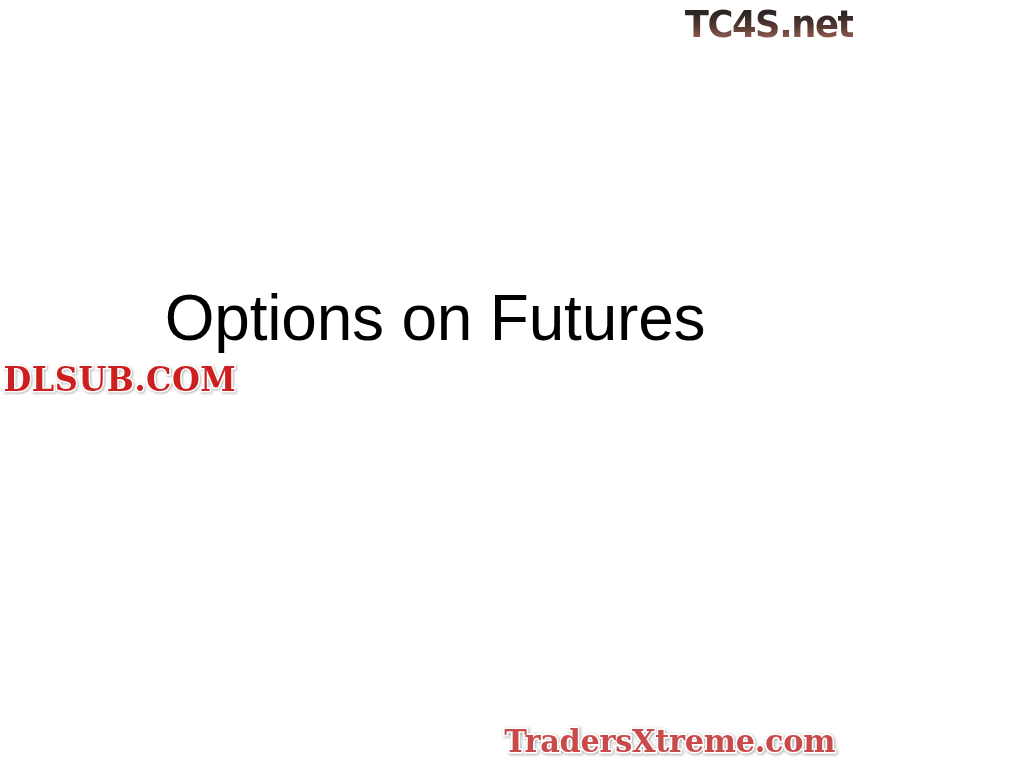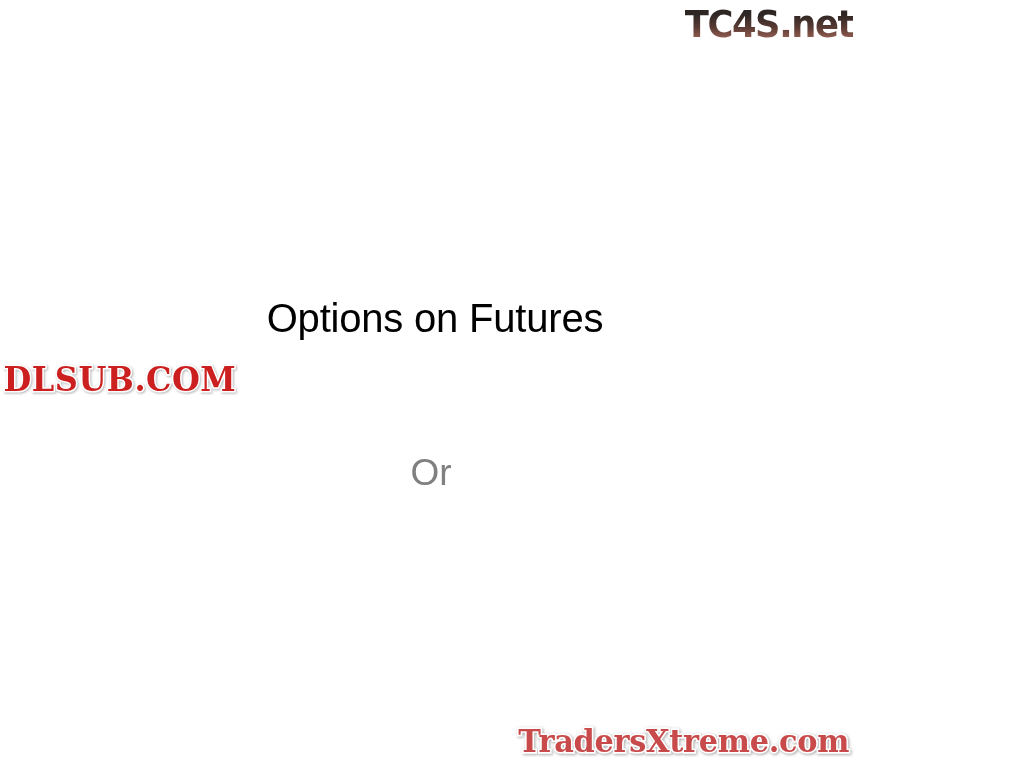--- a/index.html
+++ b/index.html
@@ -50,21 +50,21 @@
 
   
   .title {
     position: absolute;
     left: 8px;
     right: 0;
     top: 287px;
     text-align: center;
     font-family: "Liberation Sans", sans-serif;
     font-weight: normal;
-    font-size: 40px;
+    font-size: 64px;
     line-height: 62px;
     color: #000000;
     letter-spacing: -0.2px;
     white-space: nowrap;
   }
 
   
   .dlsub-wm {
     position: absolute;
     left: 0;
@@ -102,21 +102,21 @@
     color: #808080;
     white-space: nowrap;
   }
   .subtitle .sub-line {
     display: block;
   }
 
   
   .tx-wm {
     position: absolute;
-    right: 10px;
+    right: 24px;
     bottom: 8px;
     pointer-events: none;
     user-select: none;
   }
   .tx-wm .wm-text {
     display: inline-block;
     font-family: "DejaVu Serif", serif;
     font-weight: bold;
     font-size: 31px;
     line-height: 38px;
@@ -136,20 +136,19 @@
 
   <div class="tc4s-logo">TC4S.net</div>
 
   <div class="title">Options on Futures</div>
 
   <div class="dlsub-wm">
     <span class="wm-text">DLSUB.COM</span>
   </div>
 
   <div class="subtitle">
-    <span class="sub-line">Or</span>
   </div>
 
   <div class="tx-wm">
     <span class="wm-text">TradersXtreme.com</span>
   </div>
 
 </div>
 
 </body></html>

